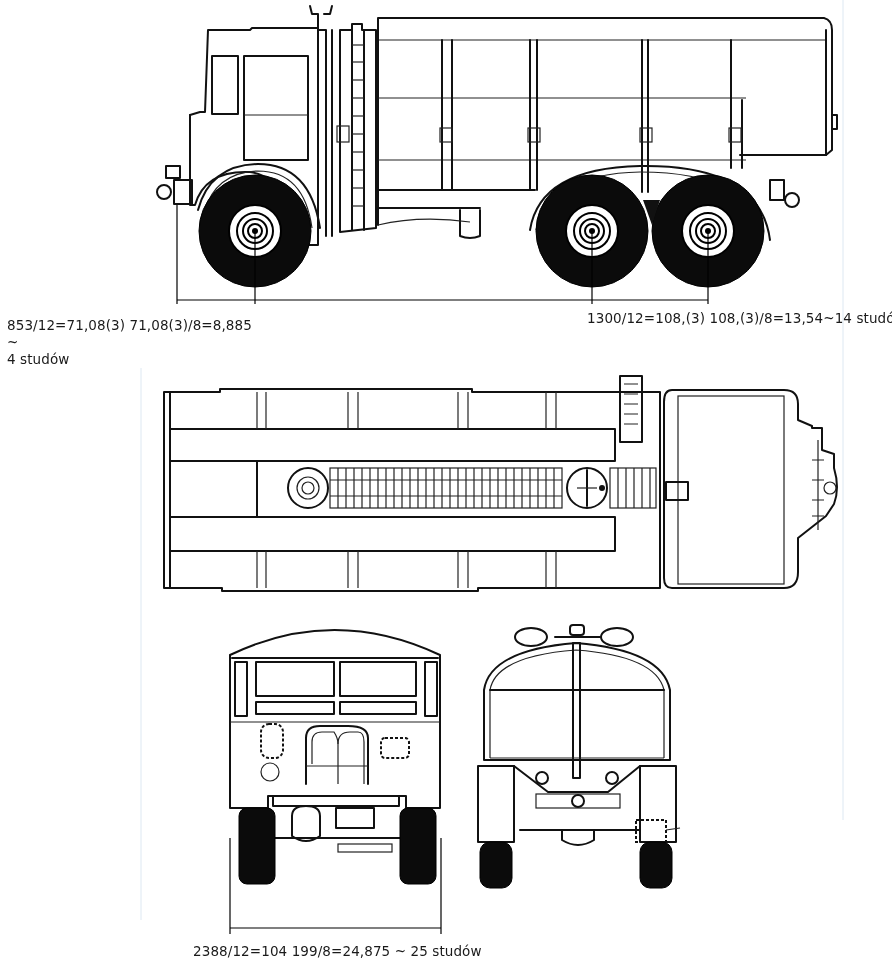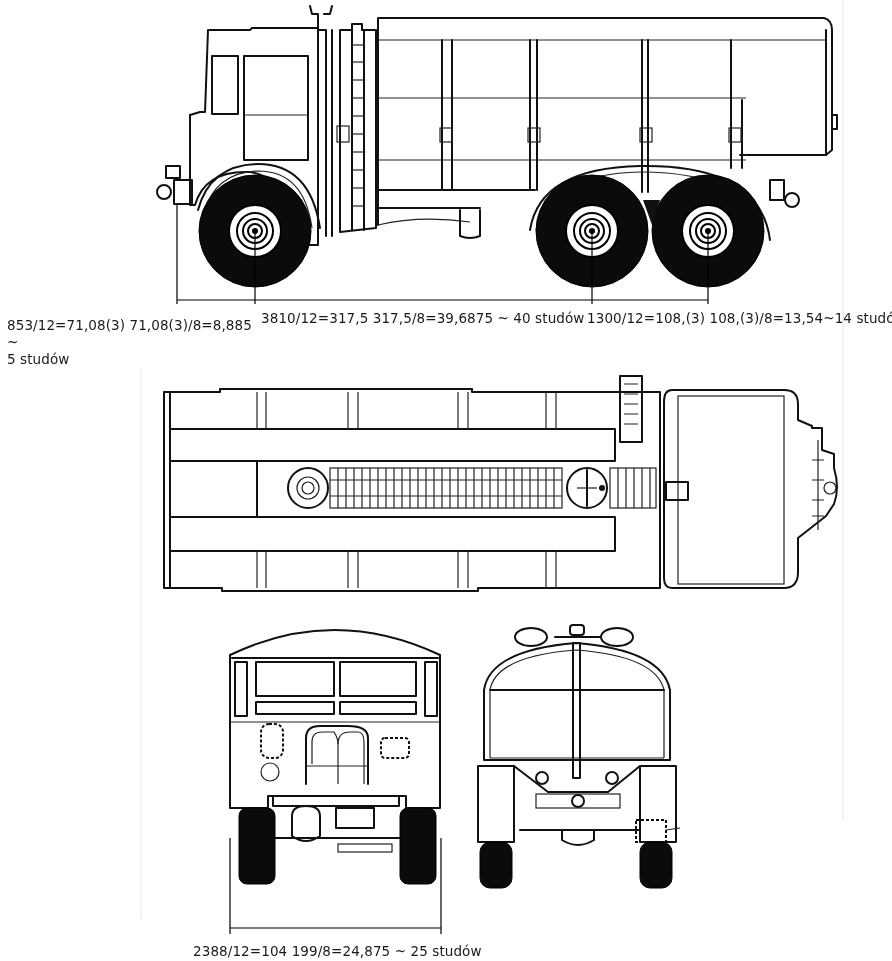--- a/index.html
+++ b/index.html
@@ -265,22 +265,21 @@
       <rect class="dash" x="636" y="820" width="30" height="22"></rect>
       <line class="ink-thin" x1="666" y1="830" x2="680" y2="828"></line>
 
       <rect class="tyre" x="480" y="842" width="32" height="46" rx="10"></rect>
       <rect class="tyre" x="640" y="842" width="32" height="46" rx="10"></rect>
     </g>
   </svg>
 
   <div class="note wrap" style="left:7px; top:317px; width:250px;">
     <span>853/12=71,08(3) 71,08(3)/8=8,885 ~</span><br>
-    <span>5 studów</span>
+    <span>4 studów</span>
   </div>
 
-  <div class="note" style="left:261px; top:310px;">3810/12=317,5 317,5/8=39,6875 ~ 40 studów</div>
 
   <div class="note" style="left:587px; top:310px;">1300/12=108,(3) 108,(3)/8=13,54~14 studów</div>
 
   <div class="note" style="left:193px; top:943px;">2388/12=104  199/8=24,875 ~ 25 studów</div>
 
 </div>
 
 </body></html>

